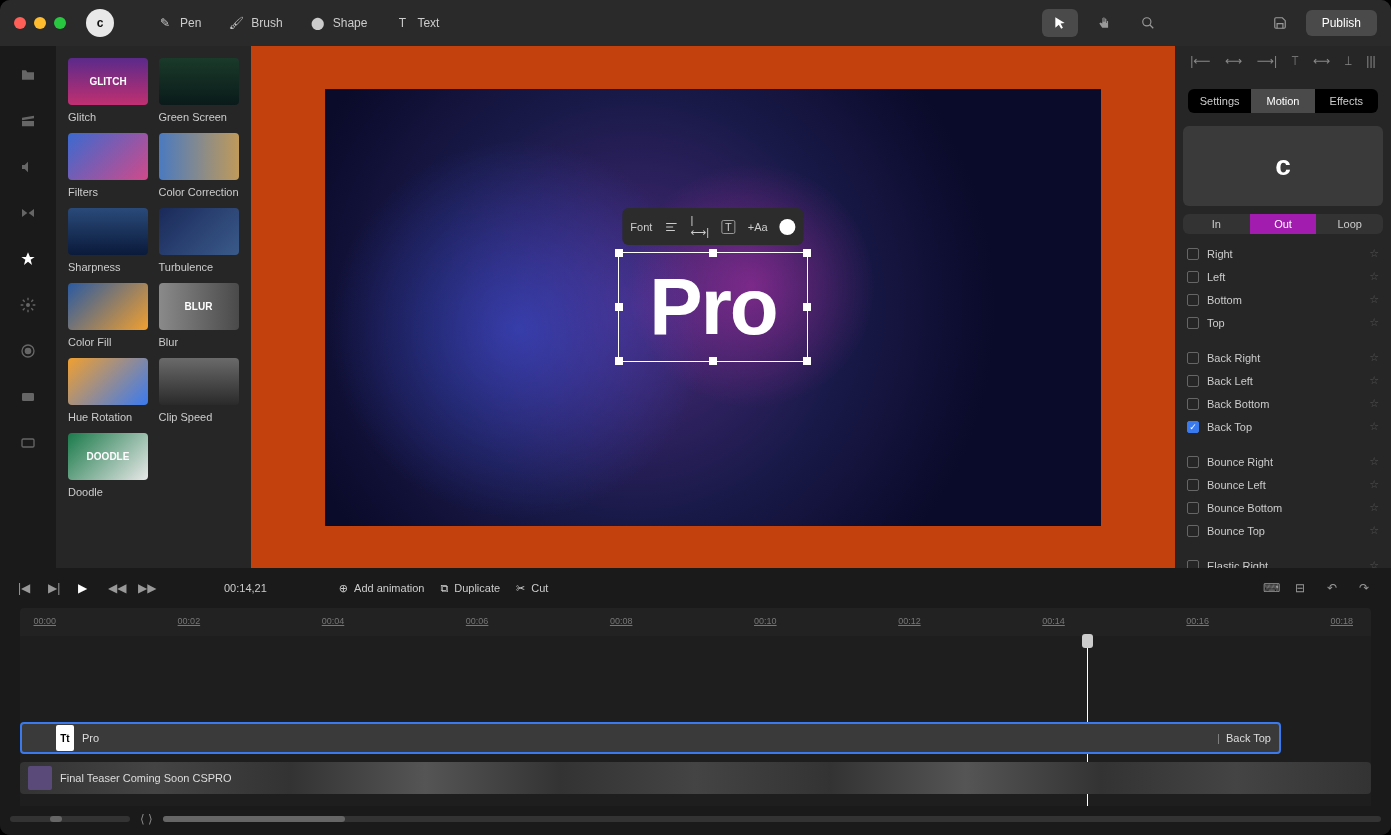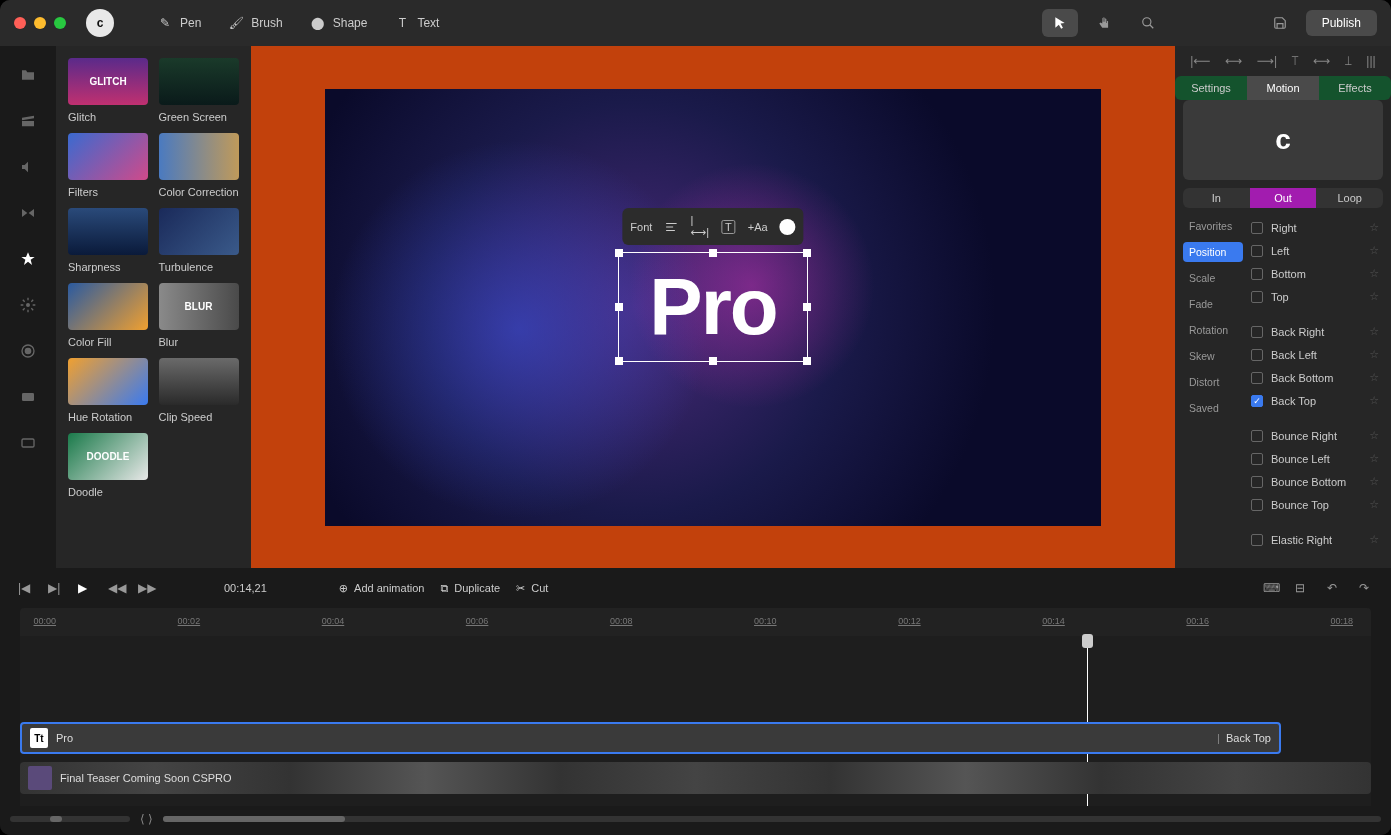--- a/index.html
+++ b/index.html
@@ -40,21 +40,21 @@
 .h-tl{top:-4px;left:-4px}.h-tr{top:-4px;right:-4px}.h-bl{bottom:-4px;left:-4px}.h-br{bottom:-4px;right:-4px}
 .h-t{top:-4px;left:50%;margin-left:-4px}.h-b{bottom:-4px;left:50%;margin-left:-4px}
 .h-l{left:-4px;top:50%;margin-top:-4px}.h-r{right:-4px;top:50%;margin-top:-4px}
 .pro-text { position: absolute; left: 50%; top: 50%; transform: translate(-50%,-50%); font-size: 80px; font-weight: 800; color: #fff; letter-spacing: -2px; }
 .float-toolbar { position: absolute; left: 50%; transform: translateX(-50%); top: -44px; background: #2c2c2c; border-radius: 6px; padding: 6px 8px; display: flex; align-items: center; gap: 12px; }
 .float-toolbar .fitem { color: #ccc; font-size: 11px; cursor: pointer; display: flex; align-items: center; }
 .color-bubble { width:16px; height:16px; border-radius:8px; background:#fff; }
 
 .inspector { width: 216px; background: #262626; display: flex; flex-direction: column; }
 .align-row { height: 30px; display: flex; align-items: center; justify-content: space-around; padding: 0 8px; color: #888; }
-.tabrow { display: flex; background: #14532d; margin: 0; border-radius: 6px; overflow: hidden; }
+.tabrow { display: flex; background: #000000; margin: 13px; border-radius: 6px; overflow: hidden; }
 .tab { flex: 1; text-align: center; padding: 6px 0; font-size: 11px; cursor: pointer; color: #ccc; }
 .tab.active { background: #4a4a4a; color: #fff; }
 .preview-box { margin: 0 8px 8px; background: #3a3a3a; height: 80px; border-radius: 6px; display: flex; align-items: center; justify-content: center; font-size: 28px; font-weight: bold; color: #fff; }
 .ioltabs { display: flex; background: #333; margin: 0 8px 8px; border-radius: 6px; overflow: hidden; }
 .iol { flex: 1; text-align: center; padding: 4px 0; font-size: 11px; cursor: pointer; color: #ccc; }
 .iol.active { background: #a21caf; color: #fff; }
 .motion-body { flex:1; display:flex; overflow:hidden; margin: 0 8px; gap: 4px; }
 .cats { width: 60px; display:flex; flex-direction:column; gap:6px; }
 .cat { padding:4px 6px; font-size:10.5px; color:#999; border-radius:4px; cursor:pointer; }
 .cat.active { background:#3a7aef; color:#fff; }
@@ -72,21 +72,21 @@
 .tl-action { display:flex; align-items:center; gap:6px; color:#ccc; font-size:11px; cursor:pointer; }
 .ruler { height:28px; background:#222; position:relative; margin: 0 10px; border-radius:4px 4px 0 0; }
 .ruler-wrap { position:relative; margin:0 10px; }
 .tick { position:absolute; top:8px; font-size:9px; color:#777;text-decoration:underline; }
 .playhead { position:absolute; top:0; bottom:0; width:1px; background:#fff; }
 .playhead::before { content:""; position:absolute; top:-2px; left:-5px; width:11px; height:14px; background:#ccc; border-radius:3px; }
 .tracks { flex:1; margin:0 10px; position:relative; background:#1e1e1e; }
 .track { position:absolute; left:0; right:0; height:36px; }
 .clip { position:absolute; top:2px; bottom:2px; border-radius:4px; display:flex; align-items:center; padding:0 8px; font-size:11px; color:#ddd; }
 .clip-text { background:#3a3a3a; border:2px solid #3a7aef; left:0; right:90px; }
-.clip-text .tt { background:#fff; color:#000; width:18px; height:20px; border-radius:2px; display:flex; align-items:center; justify-content:center; font-size:10px; font-weight:bold; margin-right:8px; }
+.clip-text .tt { background:#fff; color:#000; width:18px; height:26px; border-radius:2px; display:flex; align-items:center; justify-content:center; font-size:10px; font-weight:bold; margin-right:8px;margin-left:26px; }
 .clip-text .brk { margin-left:auto; display:flex; align-items:center; gap:6px; }
 .clip-video { background: linear-gradient(90deg,#333 0%,#444 10%,#333 20%,#555 30%,#333 40%,#444 50%,#333 60%,#555 70%,#333 80%,#444 90%,#333 100%); left:0; right:0; }
 .clip-video .vthumb { width:24px; height:24px; background:#5a4a7a; border-radius:2px; margin-right:8px; }
 .scrollrow { height:18px; margin:4px 10px 4px; display:flex; align-items:center; gap:10px; }
 .scroll-track { height:6px; background:#333; border-radius:3px; position:relative; }
 .scroll-thumb { position:absolute; height:6px; background:#666; border-radius:3px; }
 svg { display:block; }
 </style>
 </head>
 <body>
@@ -298,30 +298,20 @@
       </div>
       <div class="preview-box">
           <span>c</span>
         </div>
       <div class="ioltabs">
         <div class="iol">In</div>
         <div class="iol active">Out</div>
         <div class="iol">Loop</div>
       </div>
       <div class="motion-body">
-        <div class="cats" id="cats">
-            <div class="cat">Favorites</div>
-            <div class="cat active">Position</div>
-            <div class="cat">Scale</div>
-            <div class="cat">Fade</div>
-            <div class="cat">Rotation</div>
-            <div class="cat">Skew</div>
-            <div class="cat">Distort</div>
-            <div class="cat">Saved</div>
-          </div>
         <div class="preset-list" id="presets">
             <div class="preset">
               <div class="cb"></div>
               <span>Right</span>
               <span class="star">☆</span>
             </div>
             <div class="preset">
               <div class="cb"></div>
               <span>Left</span>
               <span class="star">☆</span>

